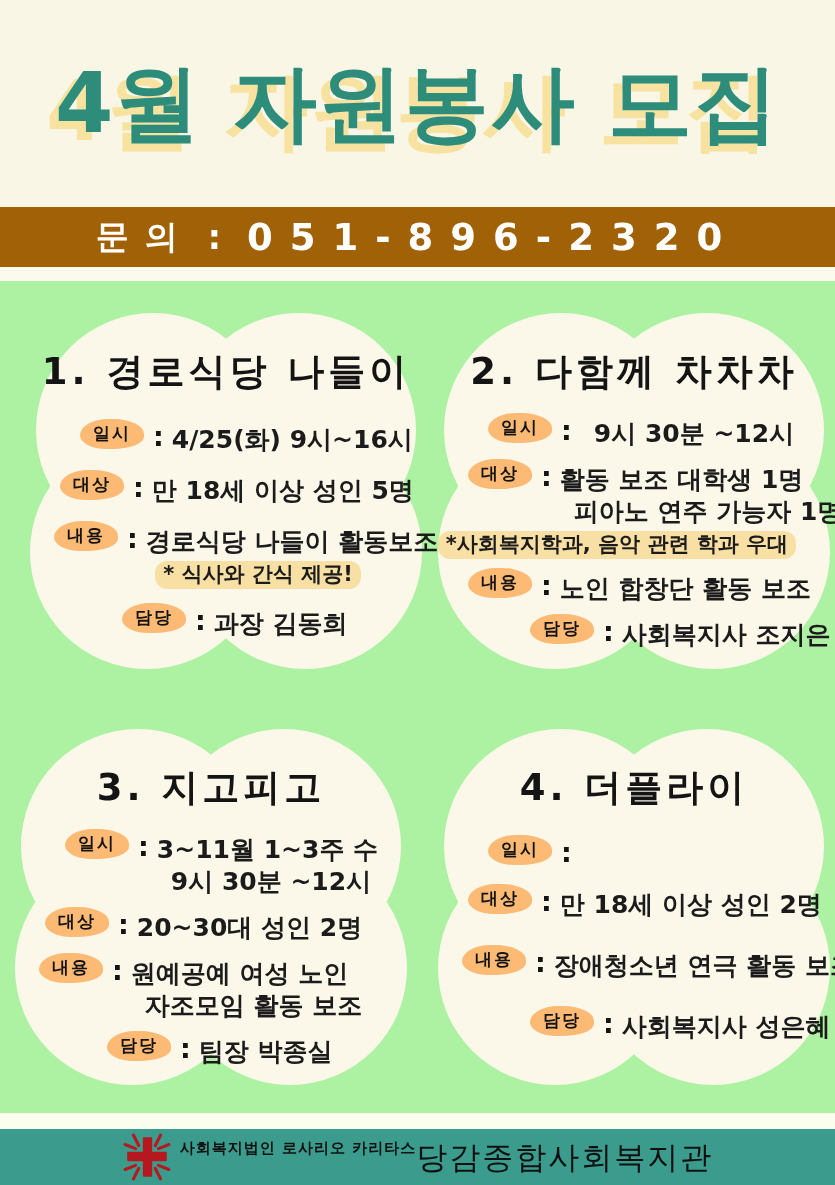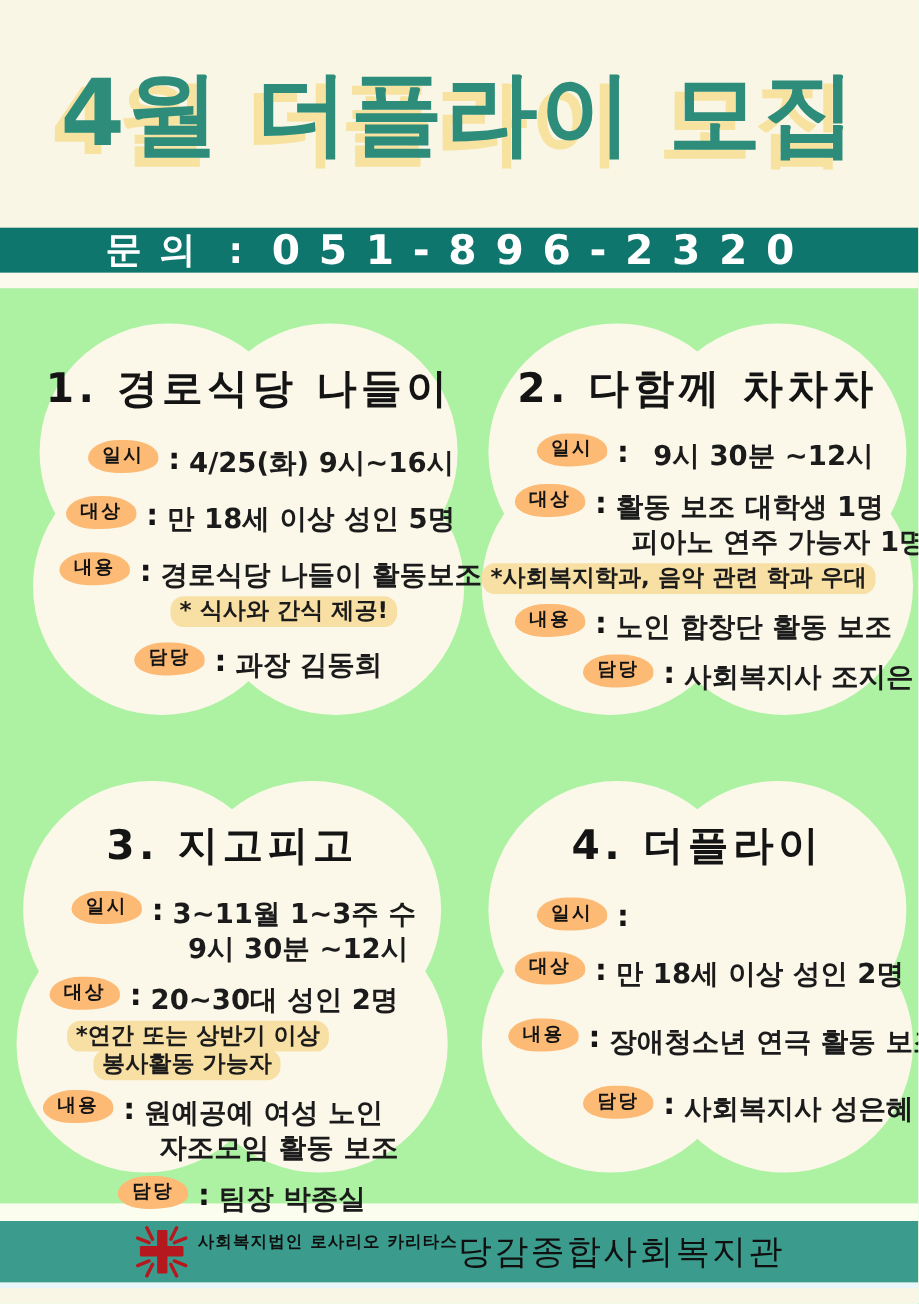--- a/index.html
+++ b/index.html
@@ -24,22 +24,22 @@
     font-size: 84px;
     font-weight: 900;
     letter-spacing: 2px;
     color: #2E8D7A;
     text-shadow: -9px 8px 0 #F7E2A0;
     white-space: nowrap;
   }
 
   
   .contact-bar {
-    height: 41px;
-    background: #0f766e;
+    height: 60px;
+    background: #a16207;
     display: flex; align-items: center; justify-content: center;
     color: #FFFFFF;
     font-weight: 800;
   }
   .contact-label { font-size: 33px; letter-spacing: 16px; }
   .contact-colon { font-size: 33px; margin: 0 26px 0 14px; }
   .contact-phone { font-size: 37px; letter-spacing: 17px; }
 
   .strip-top { height: 14px; background: #FBFAEC; }
 
@@ -149,21 +149,21 @@
   .org-small { font-size: 15px; font-weight: 800; color: #101010; letter-spacing: 1px; }
   .org-large { font-size: 31px; font-weight: 400; color: #101010; letter-spacing: 2px; text-align: right; }
   .strip-bottom { height: 5px; background: #E9F7FA; }
 </style>
 </head>
 <body>
 
 <div class="poster">
 
   <div class="header">
-    <h1 class="main-title">4월 더플라이 모집</h1>
+    <h1 class="main-title">4월 자원봉사 모집</h1>
   </div>
 
   <div class="contact-bar">
     <span class="contact-label">문의</span>
     <span class="contact-colon">:</span>
     <span class="contact-phone">051-896-2320</span>
   </div>
 
   <div class="strip-top"></div>
 
@@ -274,24 +274,20 @@
           <div class="txt">
             <div class="line">3~11월 1~3주 수</div>
             <div class="line line--cont">9시 30분 ~12시</div>
           </div>
         </div>
         <div class="row">
           <span class="chip">대상</span>
           <span class="colon">:</span>
           <div class="txt">
             <div class="line">20~30대 성인 2명</div>
-            <div class="note-block note--c3">
-              <div class="note-line"><span class="hl">*연간 또는 상반기 이상</span></div>
-              <div class="note-line"><span class="hl">봉사활동 가능자</span></div>
-            </div>
           </div>
         </div>
         <div class="row row--tight">
           <span class="chip">내용</span>
           <span class="colon">:</span>
           <div class="txt">
             <div class="line">원예공예 여성 노인</div>
             <div class="line line--cont">자조모임 활동 보조</div>
           </div>
         </div>

